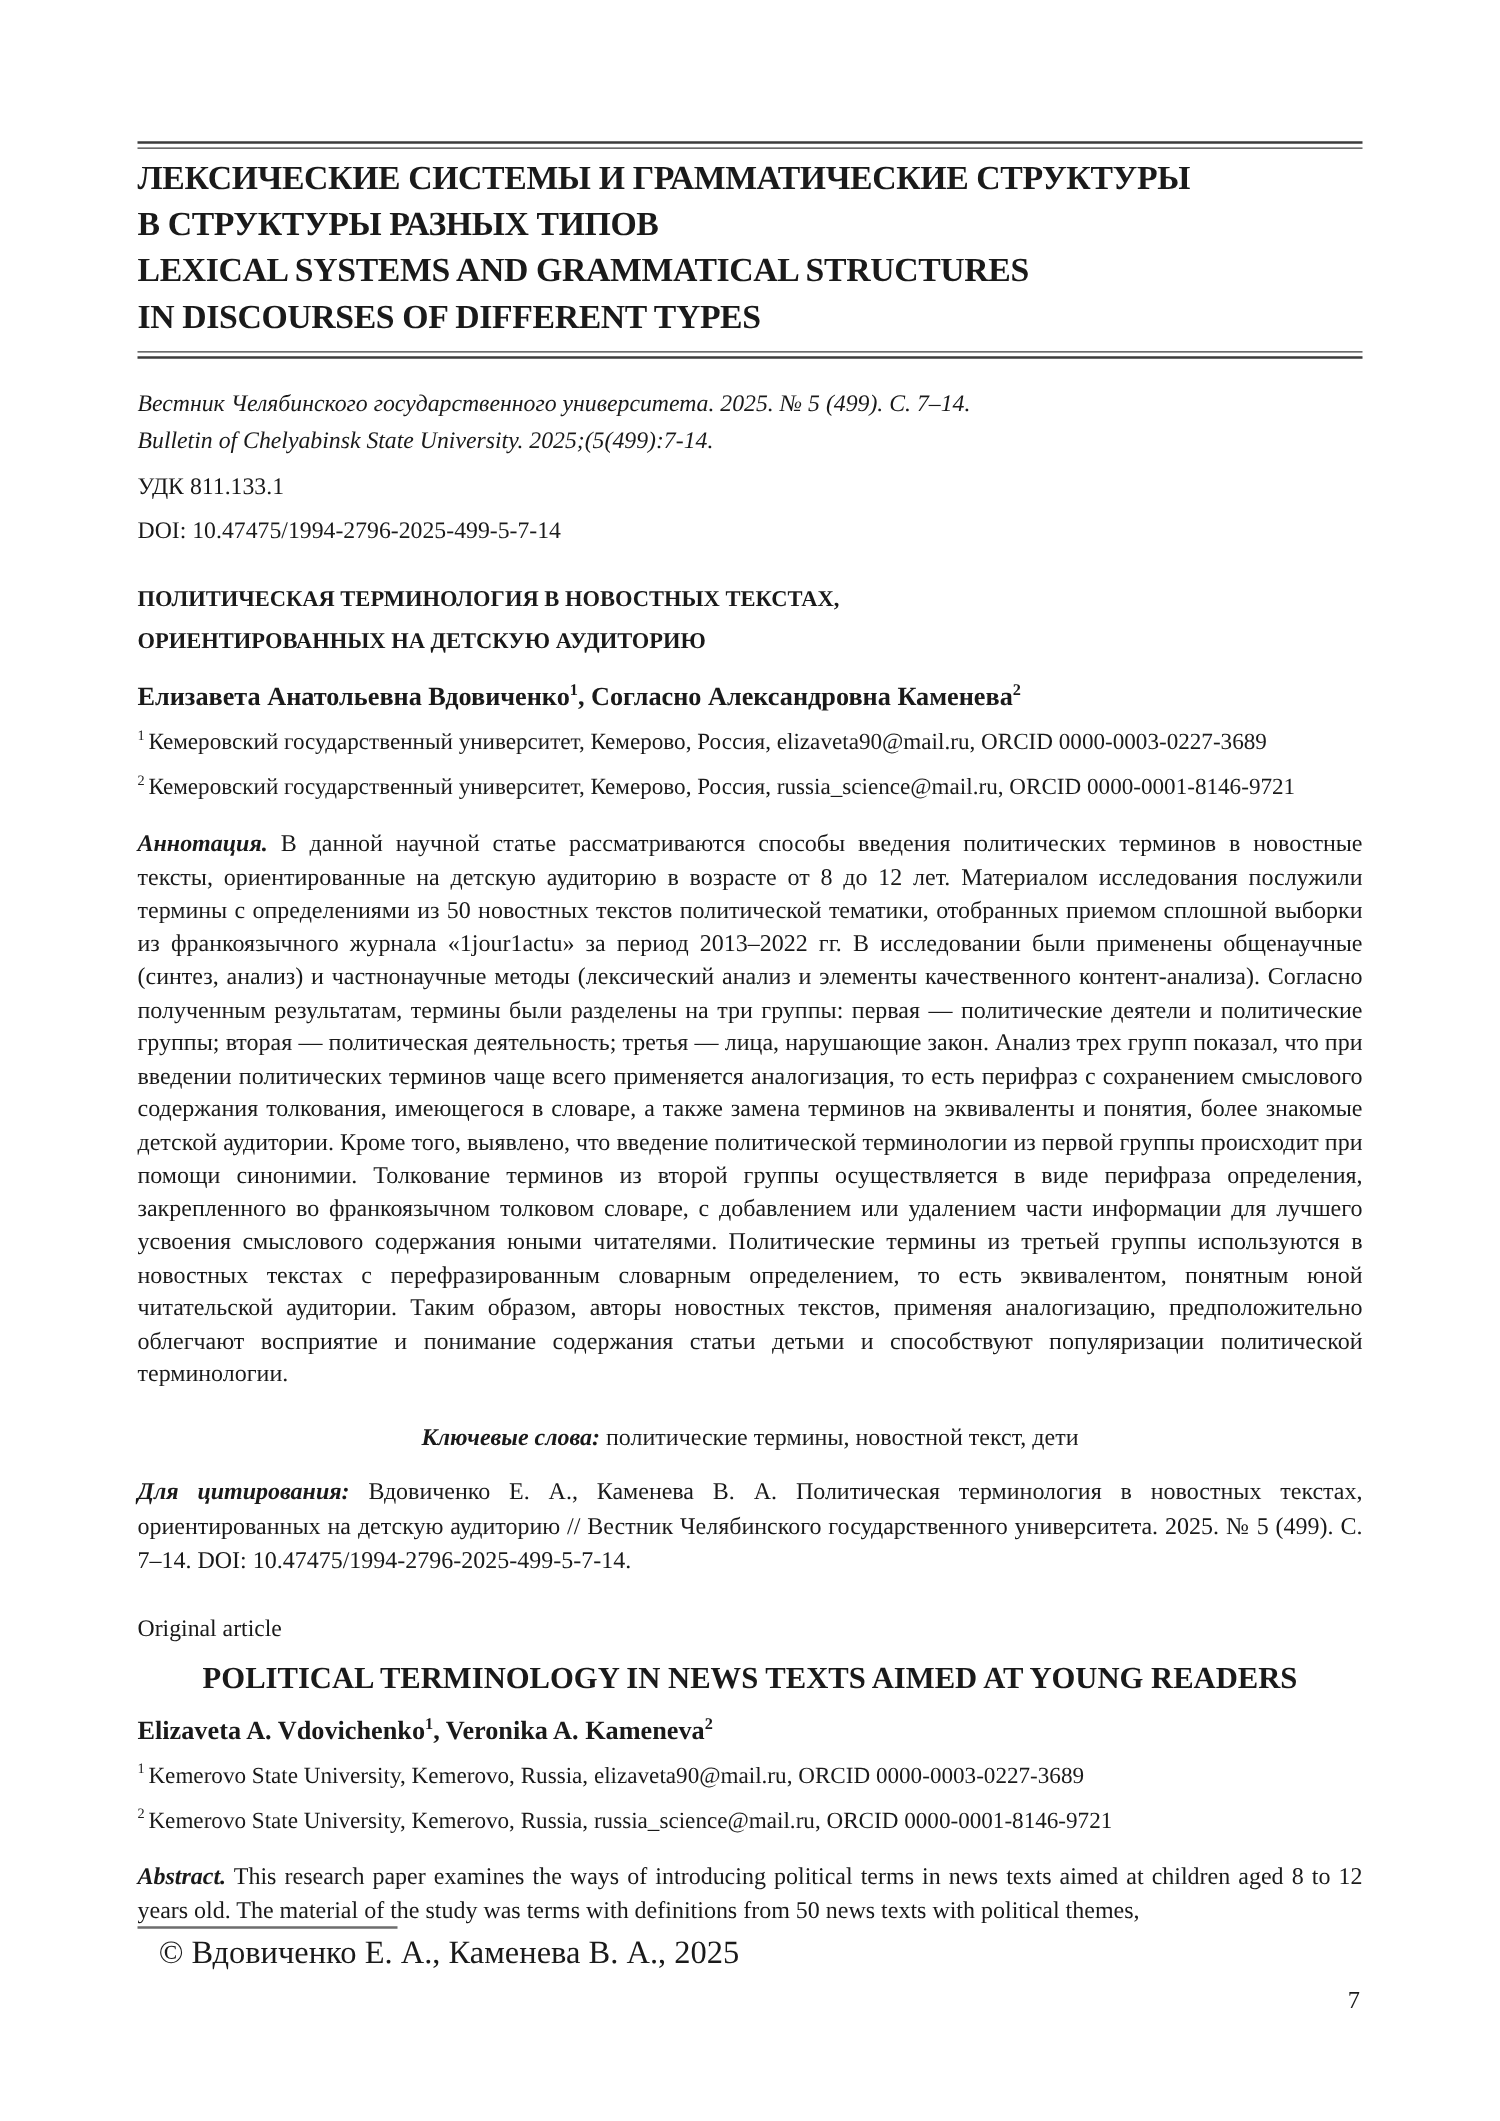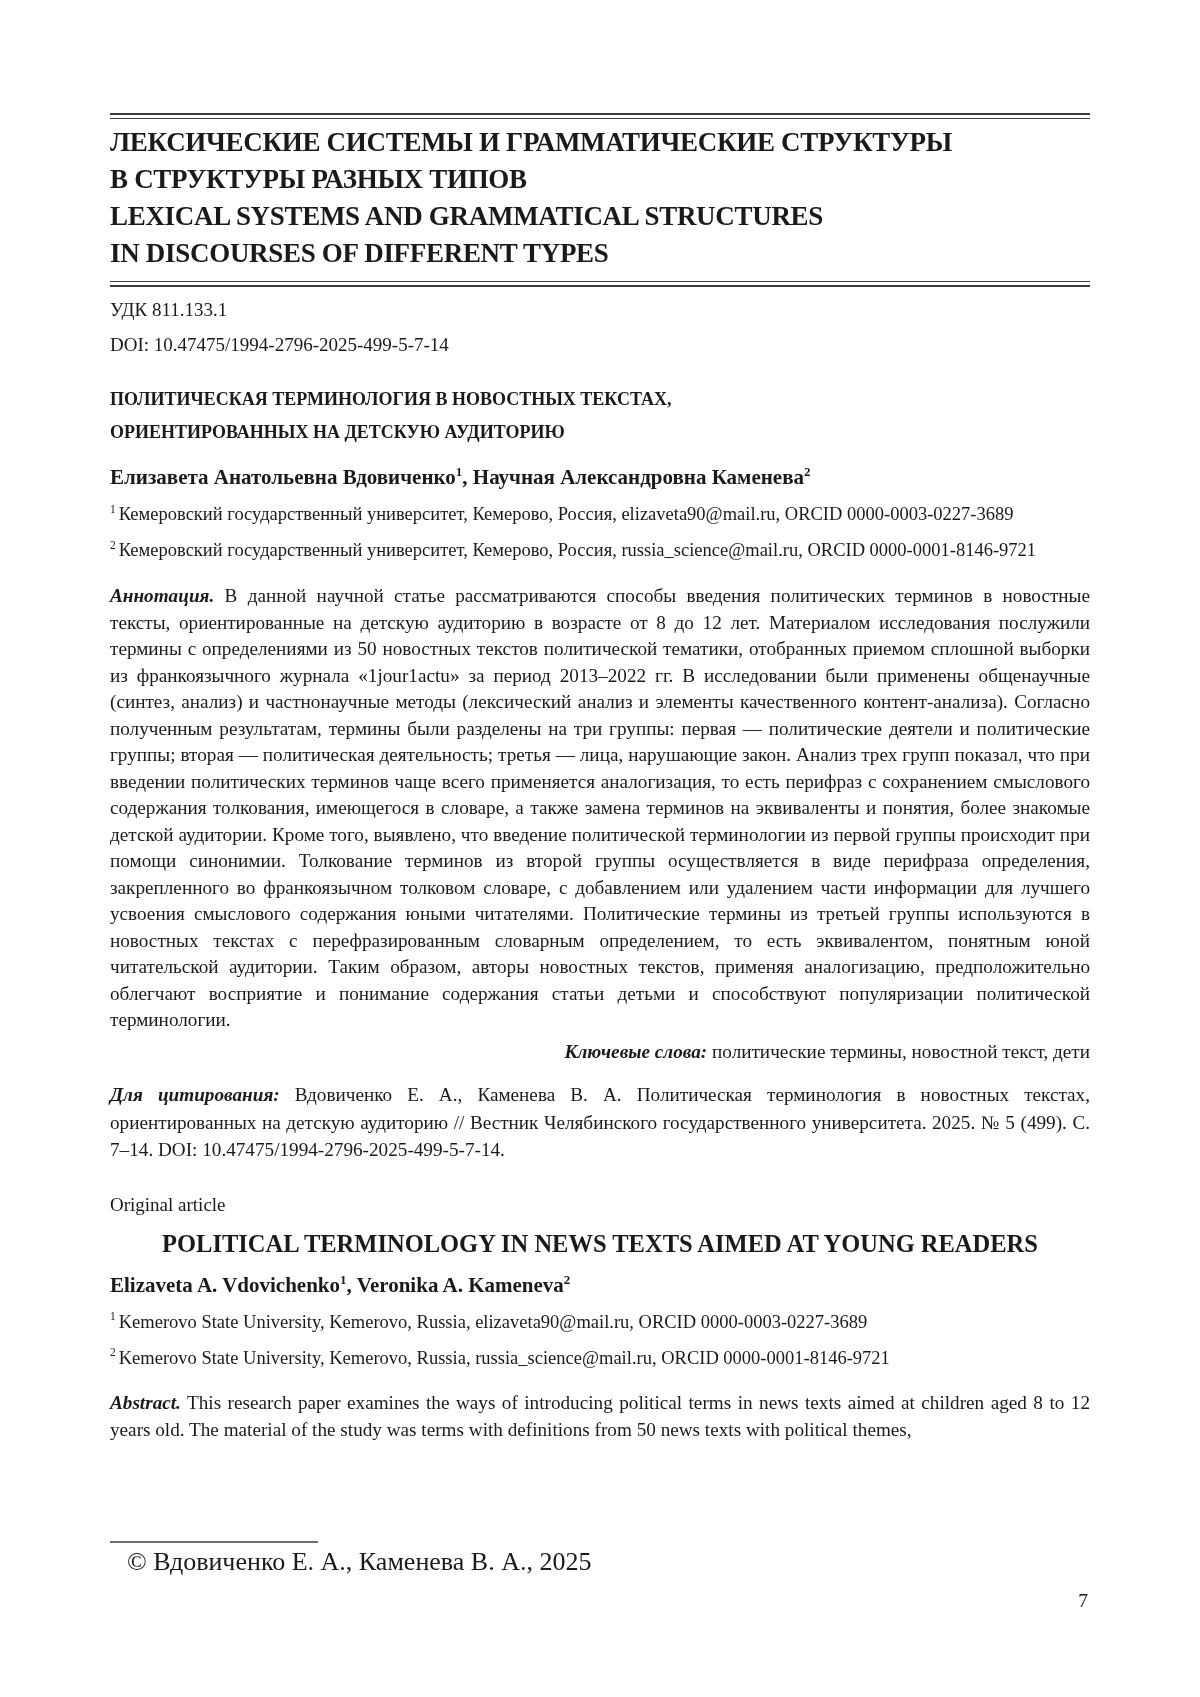--- a/index.html
+++ b/index.html
@@ -32,21 +32,21 @@
   .ru-title { margin-top: 26px; font-weight: bold; font-size: 18px; line-height: 33px; }
 
   .authors-line { margin-top: 15px; font-weight: bold; font-size: 21px; line-height: 26px; }
   sup { font-size: 62%; line-height: 0; }
 
   .affil { margin-top: 12px; font-size: 18.5px; line-height: 24px; }
   .affil sup { margin-right: 3px; }
 
   .para { text-align: justify; font-size: 19.2px; line-height: 26.5px; }
   .abstract  { margin-top: 21px; }
-  .keywords  { margin-top: 5px; text-align: right; }
+  .keywords  { margin-top: 24px; text-align: center; }
   .citation  { margin-top: 16px; line-height: 27.5px; }
 
   .bi { font-weight: bold; font-style: italic; }
 
   .en-type    { margin-top: 30px; font-size: 19px; }
   .en-title   { margin-top: 13px; font-weight: bold; font-size: 24.5px; line-height: 30px; text-align: center; }
   .en-authors { margin-top: 13px; }
   .en-abstract{ margin-top: 19px; line-height: 27px; }
 
   .footnote { position: absolute; left: 110px; top: 1541px; width: 980px; font-size: 26px; }
@@ -64,30 +64,34 @@
 
   <div class="masthead">
     <div>ЛЕКСИЧЕСКИЕ СИСТЕМЫ И ГРАММАТИЧЕСКИЕ СТРУКТУРЫ</div>
     <div>В СТРУКТУРЫ РАЗНЫХ ТИПОВ</div>
     <div>LEXICAL SYSTEMS AND GRAMMATICAL STRUCTURES</div>
     <div>IN DISCOURSES OF DIFFERENT TYPES</div>
   </div>
 
   <div class="rule-bottom"></div>
 
+  <div class="journal-ref">
+    <div>Вестник Челябинского государственного университета. 2025. № 5 (499). С. 7–14.</div>
+    <div>Bulletin of Chelyabinsk State University. 2025;(5(499):7-14.</div>
+  </div>
 
   <div class="meta-line">УДК 811.133.1</div>
   <div class="meta-line">DOI: 10.47475/1994-2796-2025-499-5-7-14</div>
 
   <div class="ru-title">
     <div>ПОЛИТИЧЕСКАЯ ТЕРМИНОЛОГИЯ В НОВОСТНЫХ ТЕКСТАХ,</div>
     <div>ОРИЕНТИРОВАННЫХ НА ДЕТСКУЮ АУДИТОРИЮ</div>
   </div>
 
-  <div class="authors-line"><span>Елизавета Анатольевна Вдовиченко</span><sup>1</sup><span>, </span><span>Научная Александровна Каменева</span><sup>2</sup></div>
+  <div class="authors-line"><span>Елизавета Анатольевна Вдовиченко</span><sup>1</sup><span>, </span><span>Согласно Александровна Каменева</span><sup>2</sup></div>
 
   <div class="affil"><sup>1</sup><span>Кемеровский государственный университет, Кемерово, Россия, elizaveta90@mail.ru, ORCID 0000-0003-0227-3689</span></div>
   <div class="affil"><sup>2</sup><span>Кемеровский государственный университет, Кемерово, Россия, russia_science@mail.ru, ORCID 0000-0001-8146-9721</span></div>
 
   <div class="para abstract">
     <span class="bi">Аннотация.</span>
     <span>В данной научной статье рассматриваются способы введения политических терминов в новостные тексты, ориентированные на детскую аудиторию в возрасте от 8 до 12 лет. Материалом исследования послужили термины с определениями из 50 новостных текстов политической тематики, отобранных приемом сплошной выборки из франкоязычного журнала «1jour1actu» за период 2013–2022 гг. В исследовании были применены общенаучные (синтез, анализ) и частнонаучные методы (лексический анализ и элементы качественного контент-анализа). Согласно полученным результатам, термины были разделены на три группы: первая — политические деятели и политические группы; вторая — политическая деятельность; третья — лица, нарушающие закон. Анализ трех групп показал, что при введении политических терминов чаще всего применяется аналогизация, то есть перифраз с сохранением смыслового содержания толкования, имеющегося в словаре, а также замена терминов на эквиваленты и понятия, более знакомые детской аудитории. Кроме того, выявлено, что введение политической терминологии из первой группы происходит при помощи синонимии. Толкование терминов из второй группы осуществляется в виде перифраза определения, закрепленного во франкоязычном толковом словаре, с добавлением или удалением части информации для лучшего усвоения смыслового содержания юными читателями. Политические термины из третьей группы используются в новостных текстах с перефразированным словарным определением, то есть эквивалентом, понятным юной читательской аудитории. Таким образом, авторы новостных текстов, применяя аналогизацию, предположительно облегчают восприятие и понимание содержания статьи детьми и способствуют популяризации политической терминологии.</span>
   </div>
 
   <div class="para keywords">

